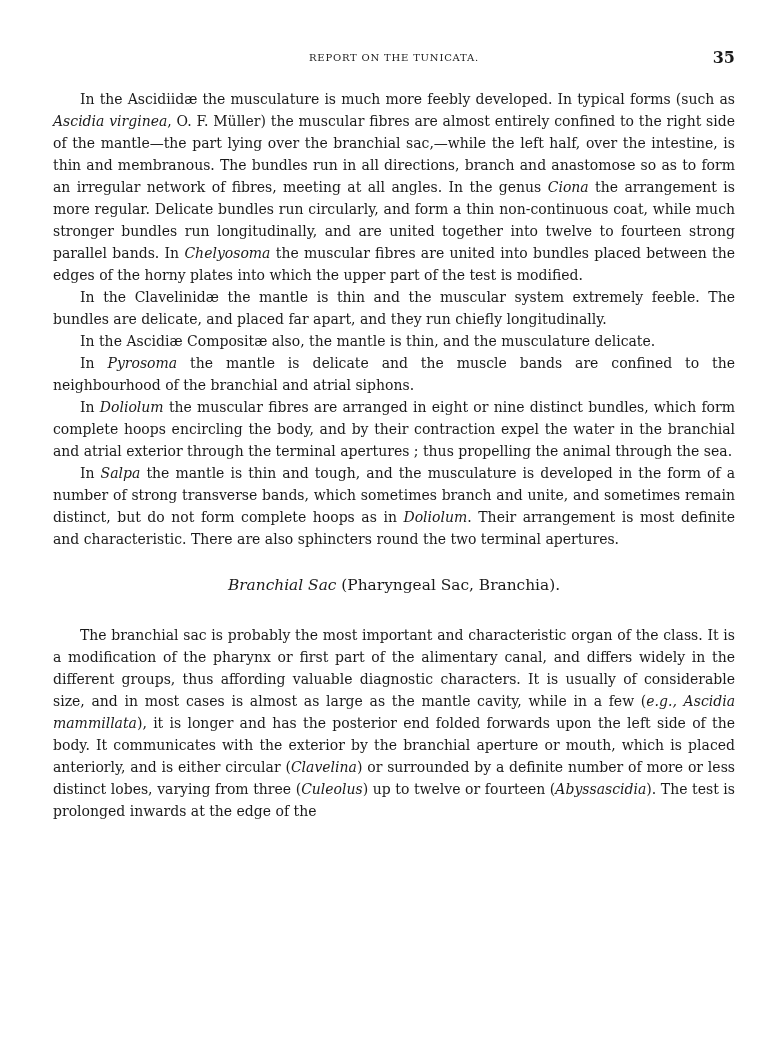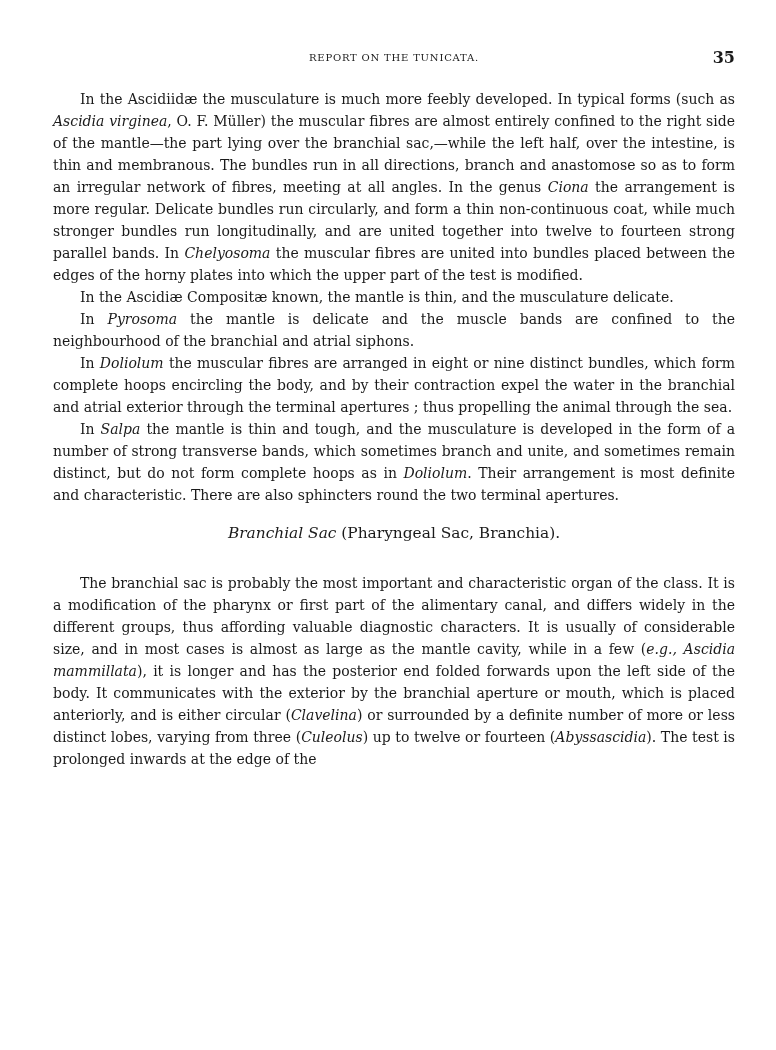--- a/index.html
+++ b/index.html
@@ -4,36 +4,37 @@
 <style>
   html, body { margin:0; padding:0; background:#ffffff; }
   body { width:776px; height:1050px; position:relative; overflow:hidden; color:#1a1a1a;
          font-family:"DejaVu Serif", "Liberation Serif", serif; }
   .page { position:absolute; left:53px; top:0; width:682px; }
   .header { position:absolute; top:50px; left:0; width:682px; height:20px; }
   .running-head { position:absolute; left:0; right:0; text-align:center; font-size:10px; letter-spacing:0.8px; top:2px; }
   .page-num { position:absolute; right:0; top:-2px; font-size:16px; font-weight:bold; }
   .body { position:absolute; top:88px; left:0; width:682px; }
   p { margin:0; font-size:14px; line-height:22px; text-align:justify; text-indent:27px; }
-  .section-title { text-align:center; font-size:15.4px; line-height:22px; margin-top:16px; margin-bottom:28px; text-indent:0; }
+  .section-title { text-align:center; font-size:15.4px; line-height:22px; margin-top:24px; margin-bottom:28px; text-indent:0; }
   i { font-style:italic; }
 </style>
 </head>
 <body>
 
 <div class="page">
   <div class="header">
     <div class="running-head">REPORT ON THE TUNICATA.</div>
     <div class="page-num">35</div>
   </div>
 
   <div class="body">
     <div id="paras">
         <p><span>In the Ascidiidæ the musculature is much more feebly developed. In typical forms (such as </span><i>Ascidia virginea</i><span>, O. F. Müller) the muscular fibres are almost entirely confined to the right side of the mantle—the part lying over the branchial sac,—while the left half, over the intestine, is thin and membranous. The bundles run in all directions, branch and anastomose so as to form an irregular network of fibres, meeting at all angles. In the genus </span><i>Ciona</i><span> the arrangement is more regular. Delicate bundles run circularly, and form a thin non-continuous coat, while much stronger bundles run longitudinally, and are united together into twelve to fourteen strong parallel bands. In </span><i>Chelyosoma</i><span> the muscular fibres are united into bundles placed between the edges of the horny plates into which the upper part of the test is modified.</span></p>
-        <p><span>In the Ascidiæ Compositæ known, the mantle is thin, and the musculature delicate.</span></p>
+        <p><span>In the Clavelinidæ the mantle is thin and the muscular system extremely feeble. The bundles are delicate, and placed far apart, and they run chiefly longitudinally.</span></p>
+        <p><span>In the Ascidiæ Compositæ also, the mantle is thin, and the musculature delicate.</span></p>
         <p><span>In </span><i>Pyrosoma</i><span> the mantle is delicate and the muscle bands are confined to the neighbourhood of the branchial and atrial siphons.</span></p>
         <p><span>In </span><i>Doliolum</i><span> the muscular fibres are arranged in eight or nine distinct bundles, which form complete hoops encircling the body, and by their contraction expel the water in the branchial and atrial exterior through the terminal apertures ; thus propelling the animal through the sea.</span></p>
         <p><span>In </span><i>Salpa</i><span> the mantle is thin and tough, and the musculature is developed in the form of a number of strong transverse bands, which sometimes branch and unite, and sometimes remain distinct, but do not form complete hoops as in </span><i>Doliolum</i><span>. Their arrangement is most definite and characteristic. There are also sphincters round the two terminal apertures.</span></p>
       </div>
     <div class="section-title">
       <i>Branchial Sac</i><span> (Pharyngeal Sac, Branchia).</span>
     </div>
     <div id="section-paras">
         <p><span>The branchial sac is probably the most important and characteristic organ of the class. It is a modification of the pharynx or first part of the alimentary canal, and differs widely in the different groups, thus affording valuable diagnostic characters. It is usually of considerable size, and in most cases is almost as large as the mantle cavity, while in a few (</span><i>e.g., Ascidia mammillata</i><span>), it is longer and has the posterior end folded forwards upon the left side of the body. It communicates with the exterior by the branchial aperture or mouth, which is placed anteriorly, and is either circular (</span><i>Clavelina</i><span>) or surrounded by a definite number of more or less distinct lobes, varying from three (</span><i>Culeolus</i><span>) up to twelve or fourteen (</span><i>Abyssascidia</i><span>). The test is prolonged inwards at the edge of the</span></p>
       </div>

